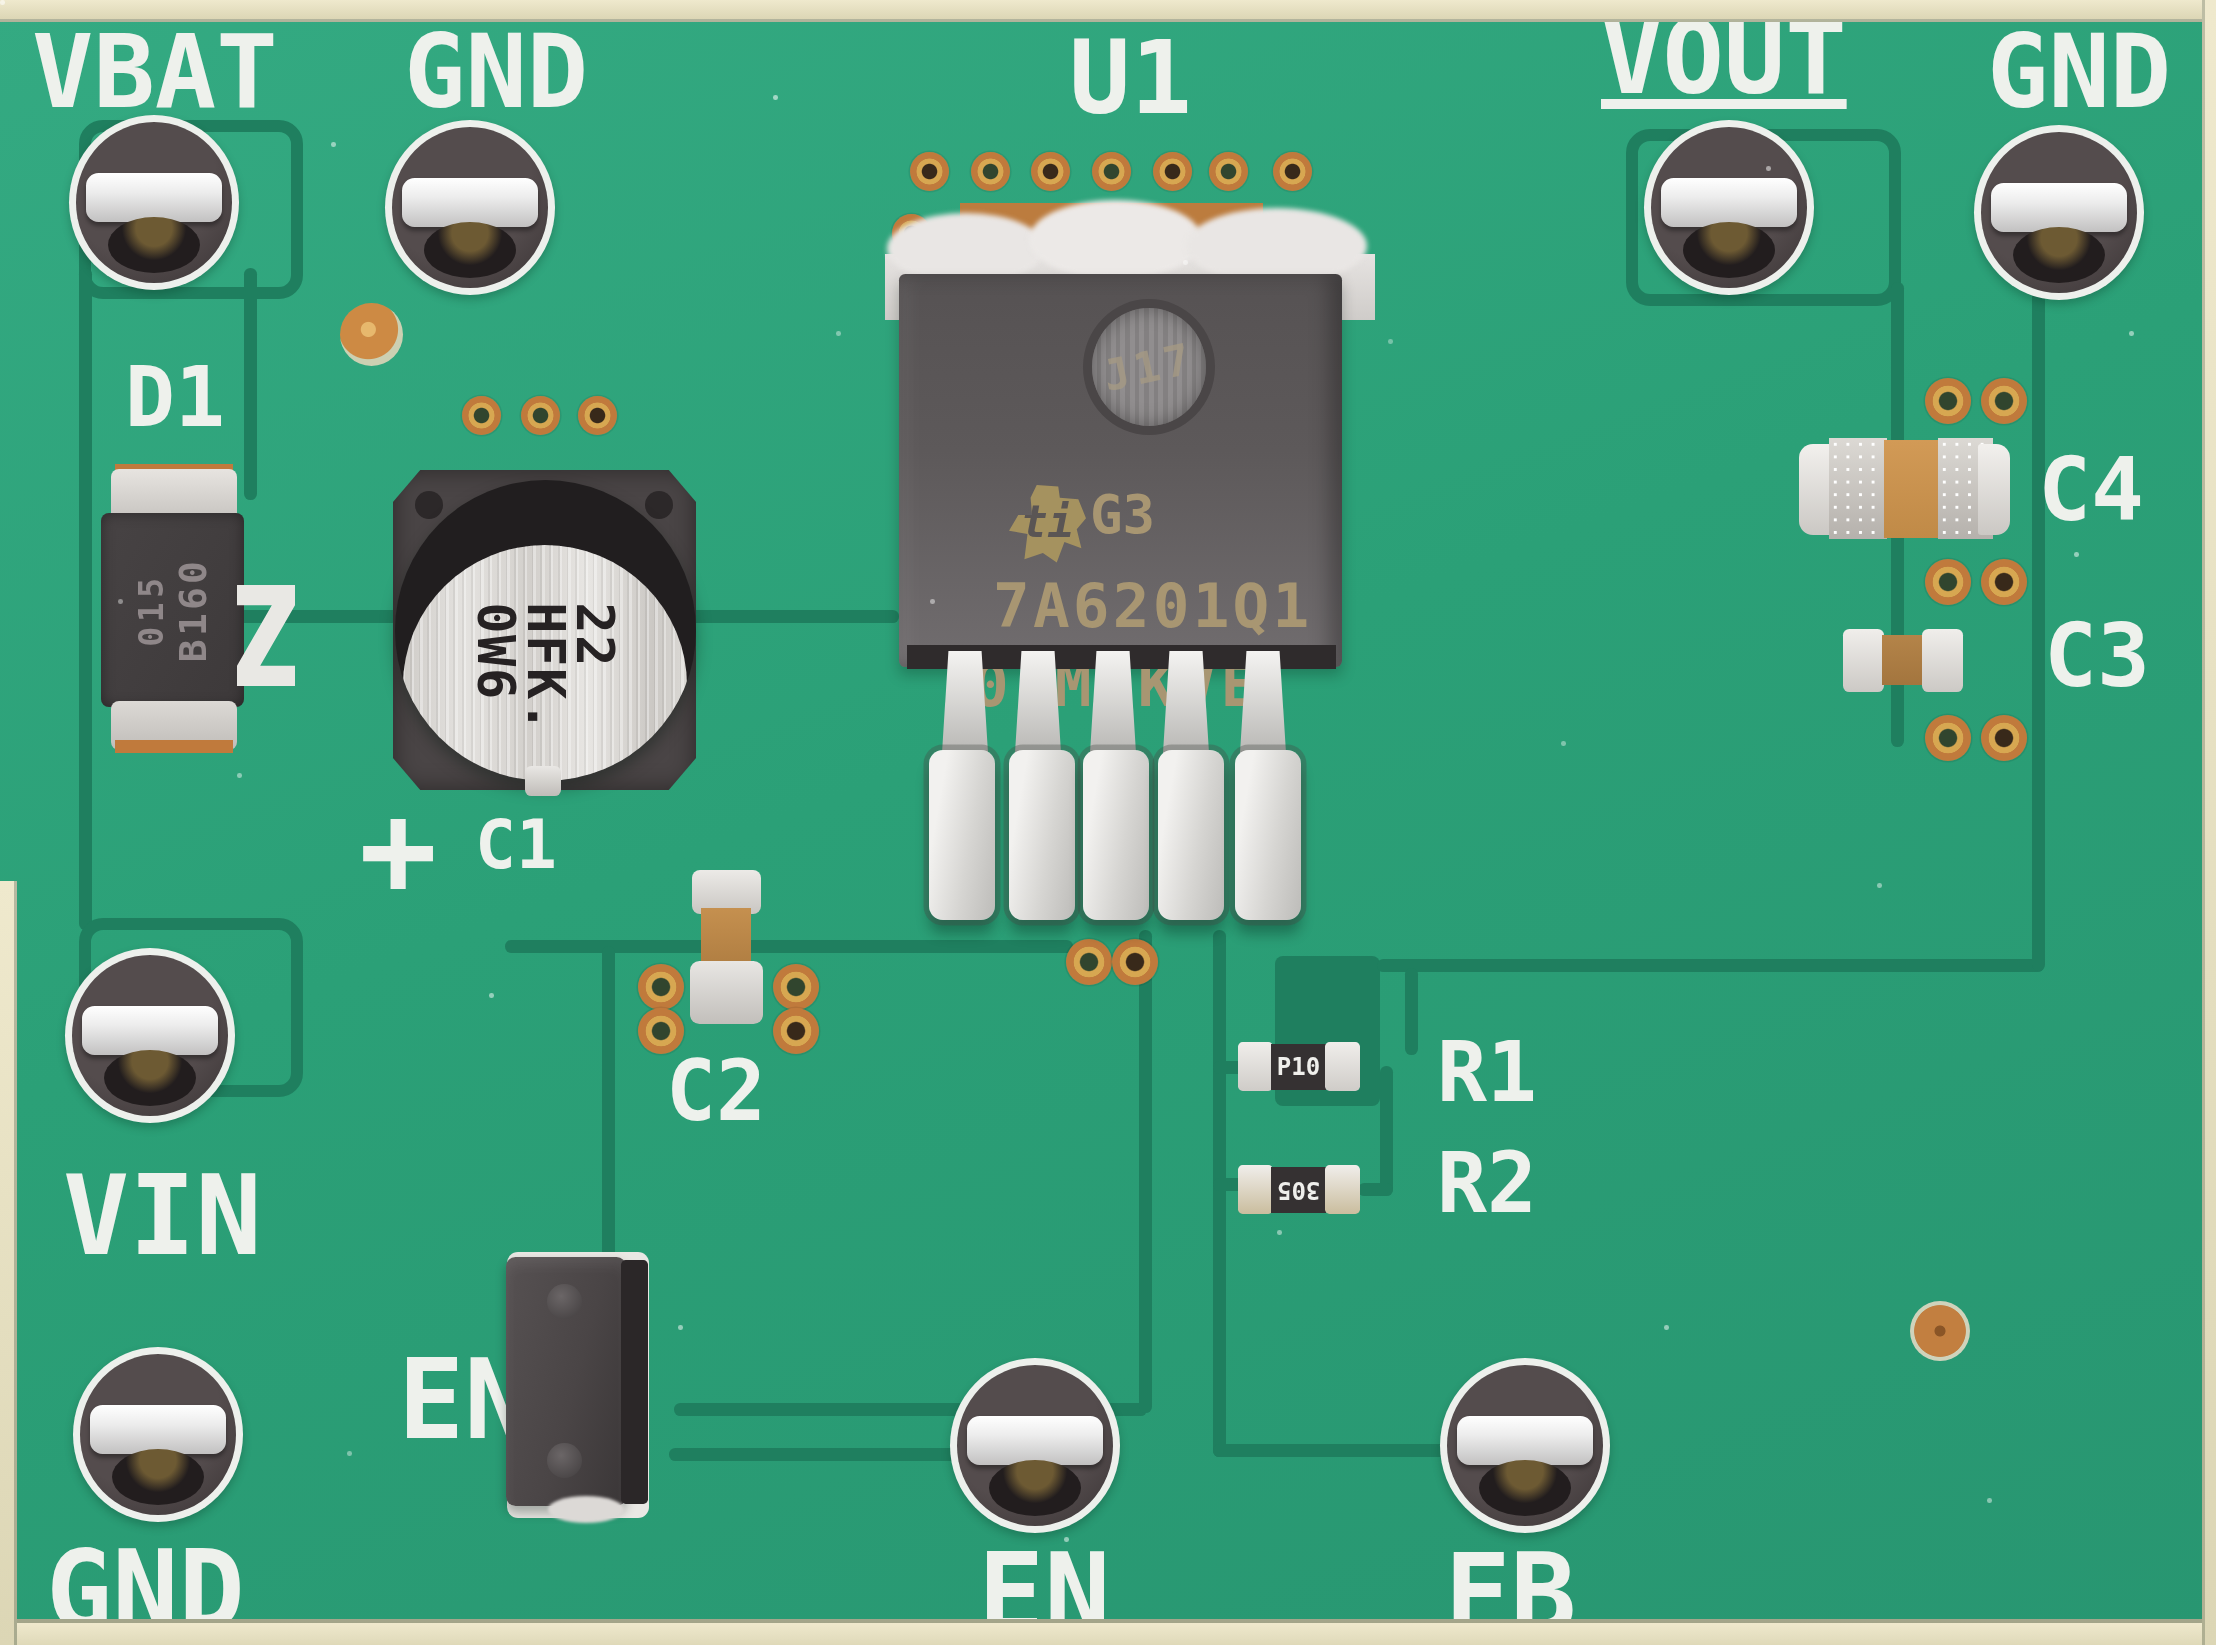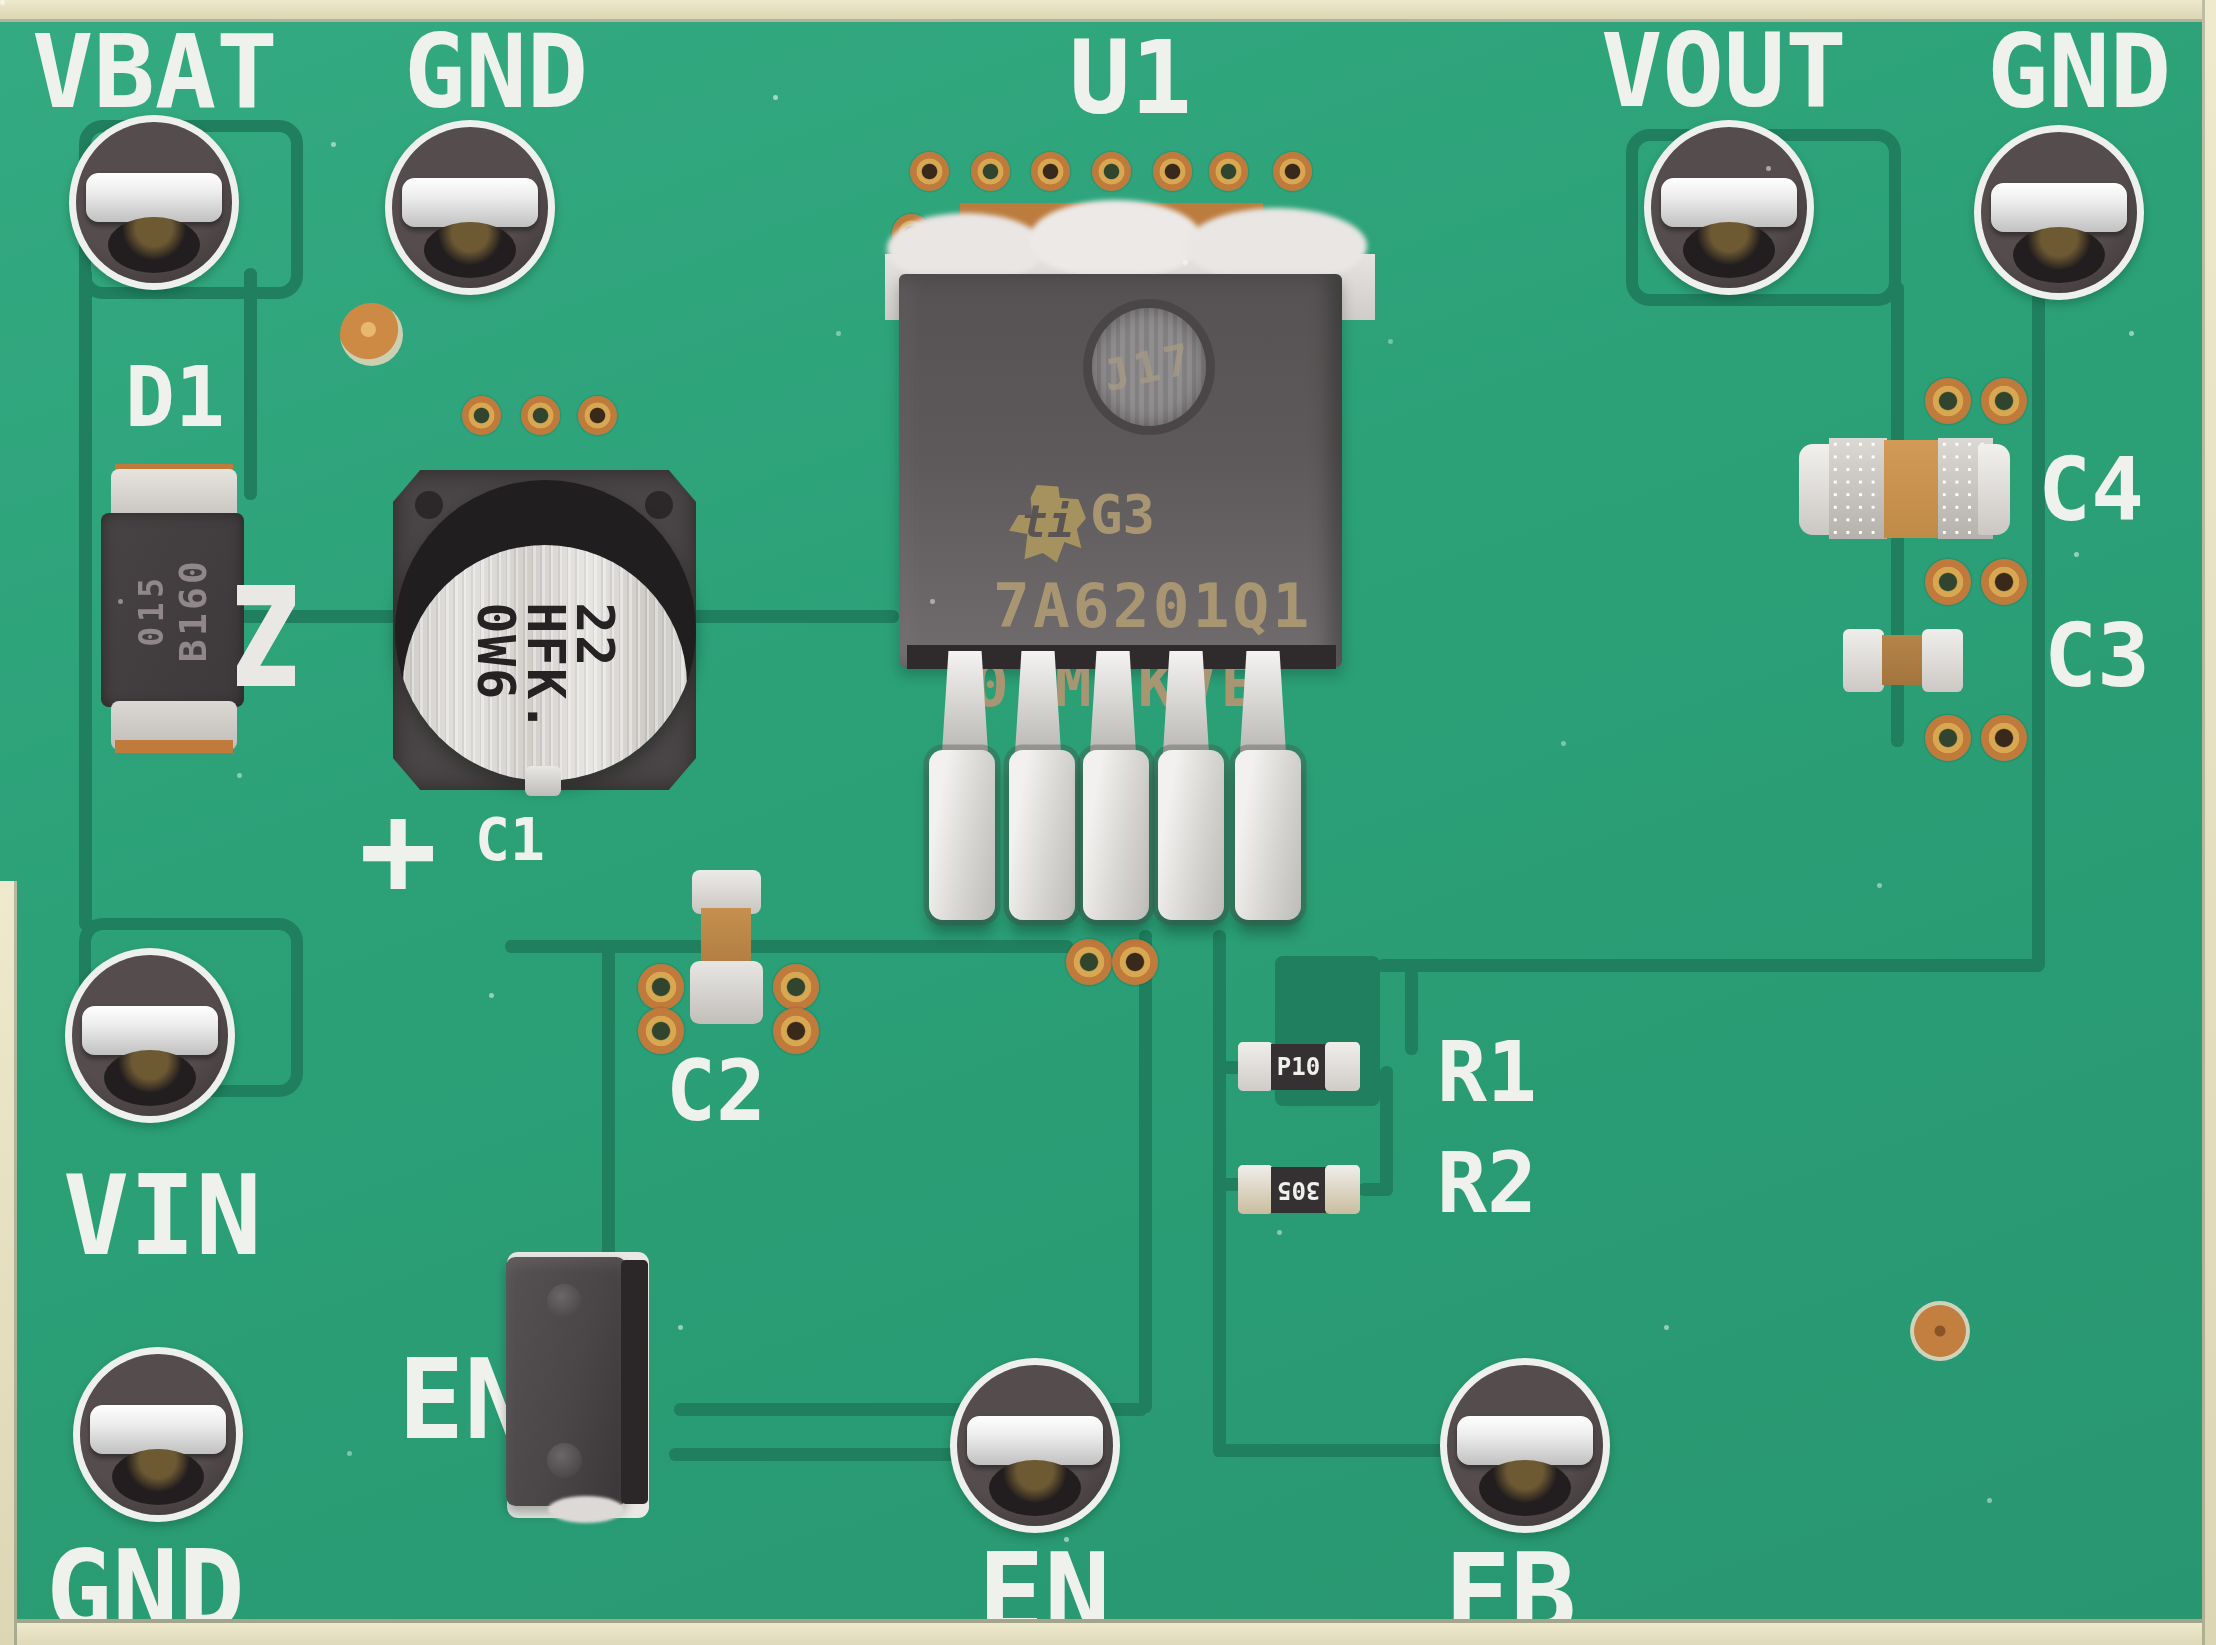--- a/index.html
+++ b/index.html
@@ -107,25 +107,25 @@
   <div class="via" style="left:1981px;top:559px;"></div>
   <div class="via via--g" style="left:1925px;top:715px;"></div>
   <div class="via" style="left:1981px;top:715px;"></div>
 
   <div class="hole-big" style="left:340px;top:303px;width:63px;height:63px;background:radial-gradient(circle at 45% 42%, #e7b86d 0 14%, #cd8a44 16% 58%, #ccd0b2 60% 100%);"></div>
   <div class="hole-big" style="left:1910px;top:1301px;width:60px;height:60px;background:radial-gradient(circle at 50% 50%, #8a5526 0 12%, #c27f40 14% 60%, #cfd3bb 62% 100%);"></div>
 
   <div class="silk" style="left:32px;top:20.5px;font-size:102px;">VBAT</div>
   <div class="silk" style="left:404px;top:20.5px;font-size:102px;">GND</div>
   <div class="silk" style="left:1069px;top:27px;font-size:102px;">U1</div>
-  <div class="silk" style="left:1601px;top:20px;font-size:102px;">VOUT</div>
+  <div class="silk" style="left:1601px;top:7px;font-size:102px;text-decoration:underline;">VOUT</div>
   <div class="silk" style="left:1987px;top:20.5px;font-size:102px;">GND</div>
   <div class="silk" style="left:125px;top:356px;font-size:83px;">D1</div>
   <div class="silk" style="left:359px;top:785px;font-size:130px;">+</div>
-  <div class="silk" style="left:475px;top:811px;font-size:58px;">C1</div>
+  <div class="silk" style="left:475px;top:811px;font-size:68px;">C1</div>
   <div class="silk" style="left:666px;top:1050px;font-size:83px;">C2</div>
   <div class="silk" style="left:63px;top:1161px;font-size:110px;">VIN</div>
   <div class="silk" style="left:46px;top:1536px;font-size:110px;">GND</div>
   <div class="silk" style="left:398px;top:1345px;font-size:110px;">EN</div>
   <div class="silk" style="left:978px;top:1539px;font-size:110px;">EN</div>
   <div class="silk" style="left:1444px;top:1539px;font-size:110px;">FB</div>
   <div class="silk" style="left:1437px;top:1031px;font-size:83px;">R1</div>
   <div class="silk" style="left:1437px;top:1142px;font-size:83px;">R2</div>
   <div class="silk" style="left:2038px;top:446px;font-size:88px;">C4</div>
   <div class="silk" style="left:2044px;top:612px;font-size:88px;">C3</div>

